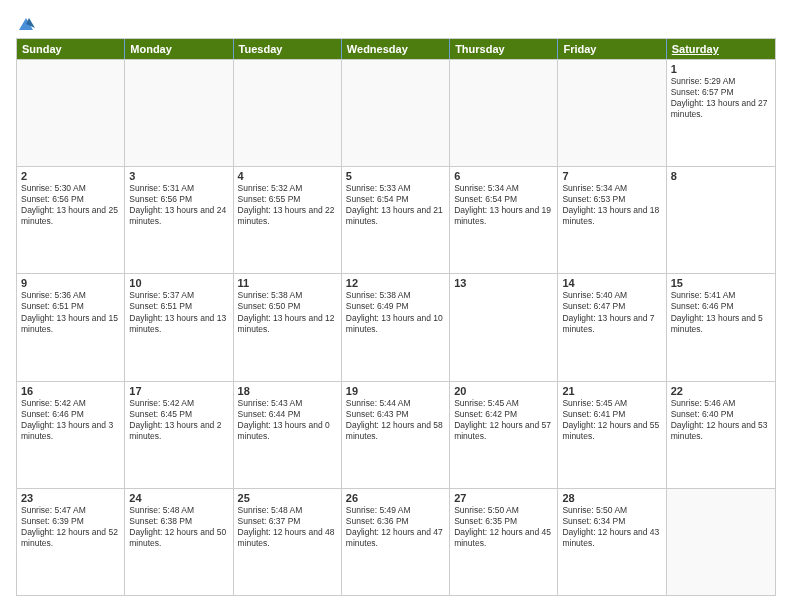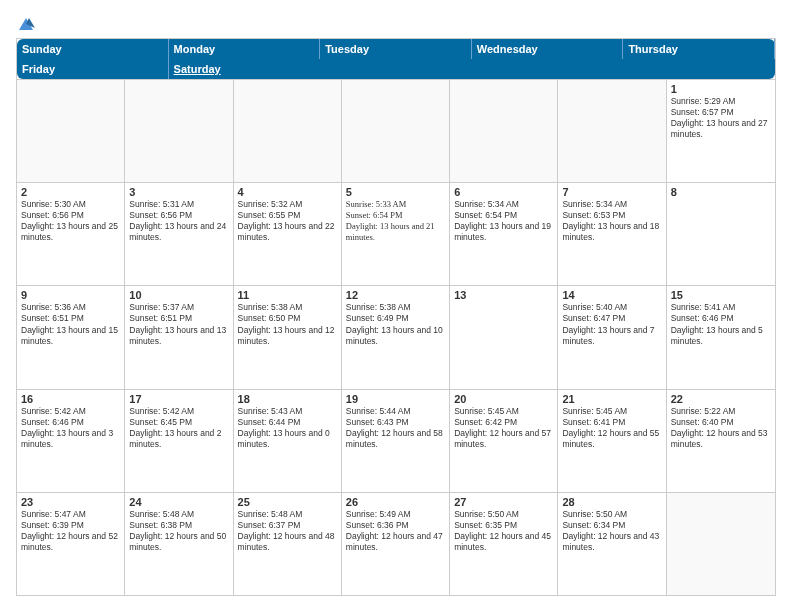--- a/index.html
+++ b/index.html
@@ -50,23 +50,22 @@
       color: #555;
     }
     .calendar {
       flex: 1;
       display: flex;
       flex-direction: column;
       border: 1px solid #ccc;
     }
     .cal-header-row {
       display: grid;
-      grid-template-columns: repeat(5, 1fr);
-      background: #0369a1;
-      border-radius: 6px;
+      grid-template-columns: repeat(7, 1fr);
+      background: #4d7c0f;
     }
     .cal-header-cell {
       color: #fff;
       font-size: 11px;
       font-weight: bold;
       padding: 4px 5px;
       text-align: left;
       border-right: 1px solid #6a9fd1;
     }
     .cal-header-cell:last-child { border-right: none; text-decoration: underline; }
@@ -165,21 +164,21 @@
 Daylight: 13 hours and 24 minutes.</div>
           </div>
           <div class="cal-cell">
             <div class="day-num">4</div>
             <div class="day-info" style="white-space: pre-line;">Sunrise: 5:32 AM
 Sunset: 6:55 PM
 Daylight: 13 hours and 22 minutes.</div>
           </div>
           <div class="cal-cell">
             <div class="day-num">5</div>
-            <div class="day-info" style="white-space: pre-line; font-family: Liberation Serif, serif;">Sunrise: 5:33 AM
+            <div class="day-info" style="white-space: pre-line;">Sunrise: 5:33 AM
 Sunset: 6:54 PM
 Daylight: 13 hours and 21 minutes.</div>
           </div>
           <div class="cal-cell">
             <div class="day-num">6</div>
             <div class="day-info" style="white-space: pre-line;">Sunrise: 5:34 AM
 Sunset: 6:54 PM
 Daylight: 13 hours and 19 minutes.</div>
           </div>
           <div class="cal-cell">
@@ -265,21 +264,21 @@
 Daylight: 12 hours and 57 minutes.</div>
           </div>
           <div class="cal-cell">
             <div class="day-num">21</div>
             <div class="day-info" style="white-space: pre-line;">Sunrise: 5:45 AM
 Sunset: 6:41 PM
 Daylight: 12 hours and 55 minutes.</div>
           </div>
           <div class="cal-cell">
             <div class="day-num">22</div>
-            <div class="day-info" style="white-space: pre-line;">Sunrise: 5:22 AM
+            <div class="day-info" style="white-space: pre-line;">Sunrise: 5:46 AM
 Sunset: 6:40 PM
 Daylight: 12 hours and 53 minutes.</div>
           </div>
         </div>
         <div class="cal-row">
           <div class="cal-cell">
             <div class="day-num">23</div>
             <div class="day-info" style="white-space: pre-line;">Sunrise: 5:47 AM
 Sunset: 6:39 PM
 Daylight: 12 hours and 52 minutes.</div>

